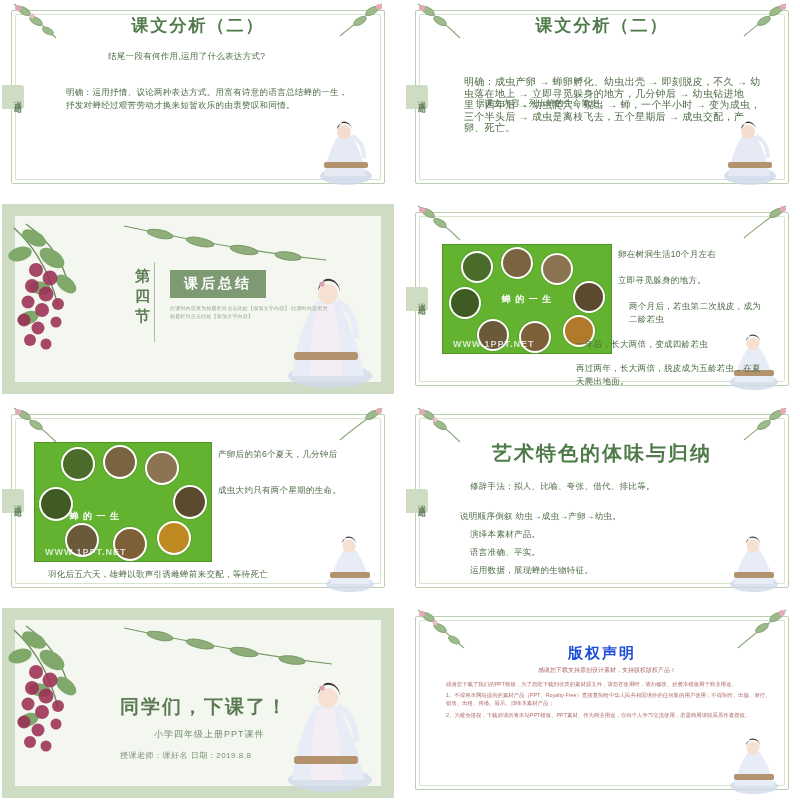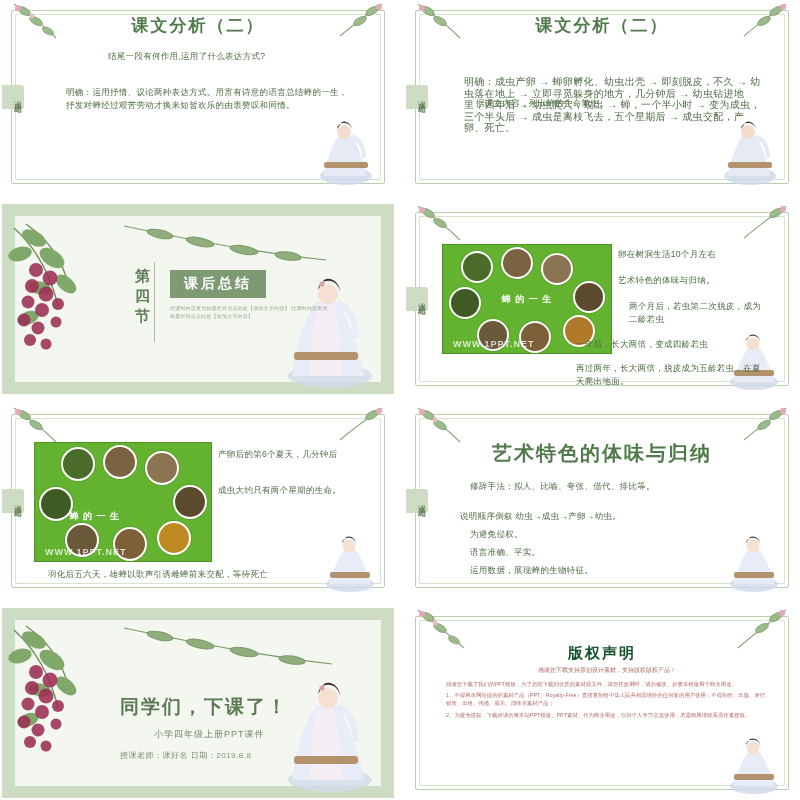--- a/index.html
+++ b/index.html
@@ -144,21 +144,21 @@
   .vline{position:absolute;background:#a9bfa0;width:1px;z-index:5;}
 
   .end-title{
     position:absolute;z-index:5;color:#5b7a52;font-size:19px;font-weight:bold;letter-spacing:2px;
   }
   .end-sub{position:absolute;z-index:5;color:#6f8a66;font-size:9px;letter-spacing:1px;}
   .end-meta{position:absolute;z-index:5;color:#7b9072;font-size:8px;letter-spacing:.5px;}
 
   .copy-title{
     position:absolute;top:36px;left:0;right:0;text-align:center;
-    color:#14532d;font-size:15px;font-weight:bold;letter-spacing:2px;z-index:5;
+    color:#1d4ed8;font-size:15px;font-weight:bold;letter-spacing:2px;z-index:5;
   }
   .copy-lead{
     position:absolute;left:40px;right:30px;top:58px;text-align:center;
     color:#b06a6a;font-size:6px;line-height:9px;z-index:5;
   }
   .copy-body{
     position:absolute;left:40px;right:26px;top:72px;
     color:#b06a6a;font-size:5.4px;line-height:8.2px;z-index:5;
   }
   .copy-body p{margin:0 0 3px 0;}
@@ -316,21 +316,21 @@
       <div class="bug" style="left:98px;top:8px;width:28px;height:28px;background:#8a7452;"></div>
       <div class="bug" style="left:130px;top:36px;width:28px;height:28px;background:#5c4a2e;"></div>
       <div class="bug" style="left:120px;top:70px;width:28px;height:28px;background:#b07a2a;"></div>
       <div class="bug" style="left:76px;top:76px;width:28px;height:28px;background:#7d5f38;"></div>
       <div class="bug" style="left:34px;top:74px;width:28px;height:28px;background:#6b5a3a;"></div>
       <div class="bug" style="left:6px;top:42px;width:28px;height:28px;background:#3f5a22;"></div>
       <div class="wm" style="left:10px;bottom:4px;">WWW.1PPT.NET</div>
     </div>
 
     <div class="body-text" style="left:212px;right:30px;top:44px;">卵在树洞生活10个月左右</div>
-    <div class="body-text" style="left:212px;right:30px;top:70px;">艺术特色的体味与归纳。</div>
+    <div class="body-text" style="left:212px;right:30px;top:70px;">立即寻觅躲身的地方。</div>
     <div class="body-text" style="left:212px;right:30px;top:96px;margin-left:11px;">两个月后，若虫第二次脱皮，成为二龄若虫</div>
     <div class="body-text" style="left:170px;right:30px;top:134px;">一年后，长大两倍，变成四龄若虫</div>
     <div class="body-text" style="left:170px;right:30px;top:158px;">再过两年，长大两倍，脱皮成为五龄若虫，在夏天爬出地面。</div>
 
     <svg class="girl" style="right:14px;bottom:4px;" width="64" height="62">
       <ellipse cx="34" cy="54" rx="24" ry="8" fill="#cfd9ea" opacity=".8"></ellipse>
       <path d="M28 20 C20 32, 16 44, 14 54 L54 54 C52 42, 46 30, 40 20 Z" fill="#e8ecf6"></path>
       <rect x="14" y="42" width="40" height="6" rx="2" fill="#b3936e"></rect>
       <circle cx="33" cy="16" r="6.5" fill="#f5e0d2"></circle>
       <path d="M26 13 C27 6, 39 6, 40 14 C40 8, 34 5, 30 7 Z" fill="#3a332d"></path>
@@ -398,21 +398,21 @@
         <path d="M60 2 C46 12, 32 22, 18 34" stroke-width="1.1" fill="none"></path>
         <ellipse cx="50" cy="9" rx="7" ry="3.2" transform="rotate(-30 50 9)"></ellipse>
         <ellipse cx="38" cy="19" rx="7" ry="3.2" transform="rotate(-30 38 19)"></ellipse>
       </g>
       <circle cx="57" cy="5" r="3" fill="#e6a8b8"></circle>
     </svg>
     <div class="vtab">课后总结</div>
     <div class="title" style="top:34px;font-size:20px;">艺术特色的体味与归纳</div>
     <div class="body-text" style="left:64px;right:40px;top:74px;">修辞手法：拟人、比喻、夸张、借代、排比等。</div>
     <div class="body-text" style="left:54px;right:40px;top:104px;">说明顺序倒叙  幼虫→成虫→产卵→幼虫。</div>
-    <div class="body-text" style="left:64px;right:40px;top:122px;">为避免侵权。</div>
+    <div class="body-text" style="left:64px;right:40px;top:122px;">演绎本素材产品。</div>
     <div class="body-text" style="left:64px;right:40px;top:140px;">语言准确、平实。</div>
     <div class="body-text" style="left:64px;right:40px;top:158px;">运用数据，展现蝉的生物特征。</div>
     <svg class="girl" style="right:14px;bottom:4px;" width="64" height="62">
       <ellipse cx="34" cy="54" rx="24" ry="8" fill="#cfd9ea" opacity=".8"></ellipse>
       <path d="M28 20 C20 32, 16 44, 14 54 L54 54 C52 42, 46 30, 40 20 Z" fill="#e8ecf6"></path>
       <rect x="14" y="42" width="40" height="6" rx="2" fill="#b3936e"></rect>
       <circle cx="33" cy="16" r="6.5" fill="#f5e0d2"></circle>
       <path d="M26 13 C27 6, 39 6, 40 14 C40 8, 34 5, 30 7 Z" fill="#3a332d"></path>
     </svg>
   </div>

